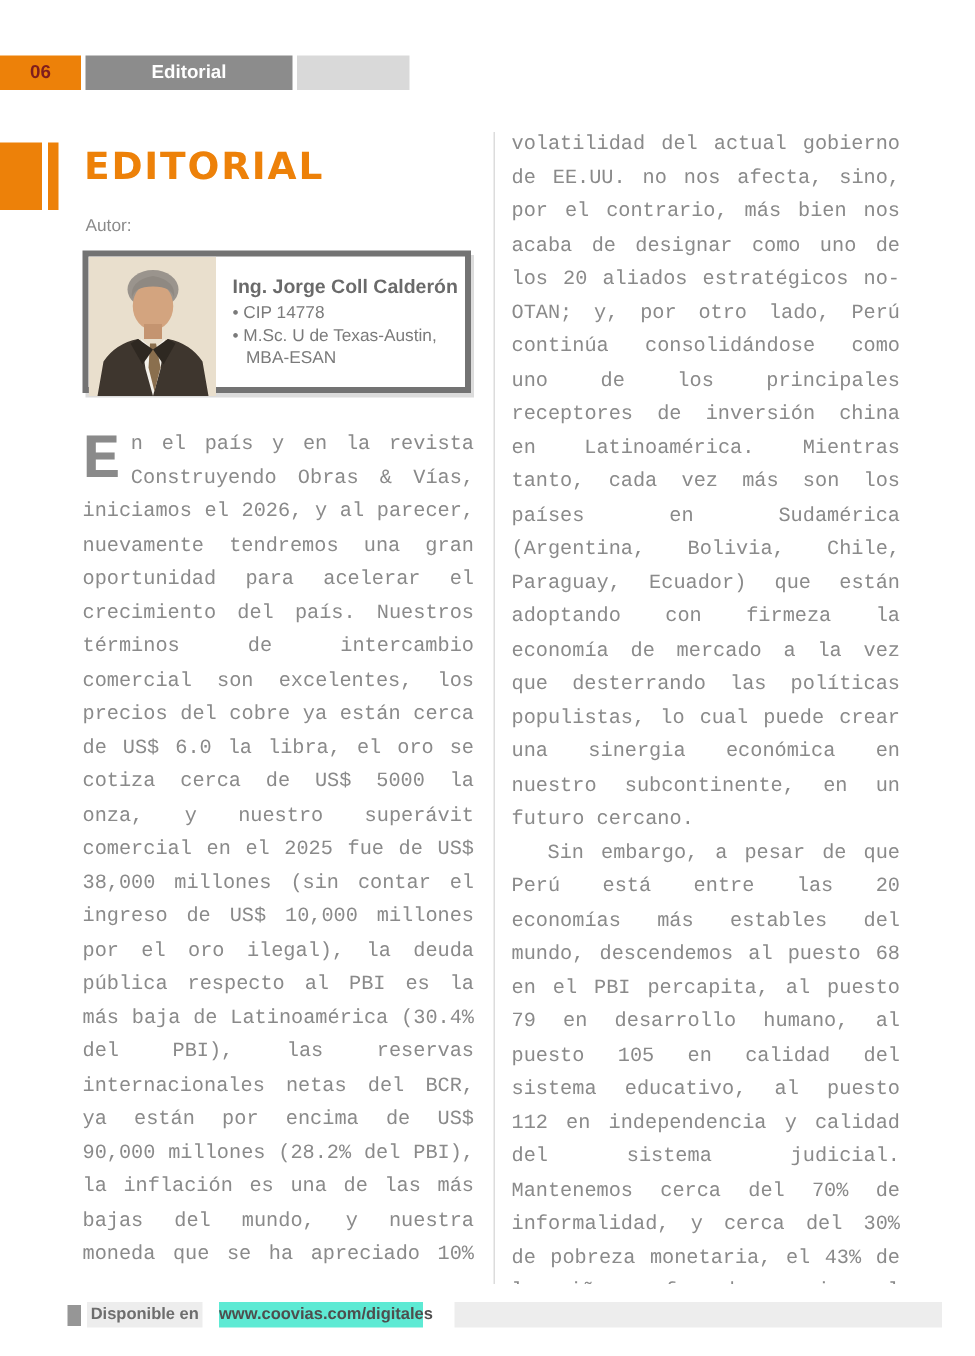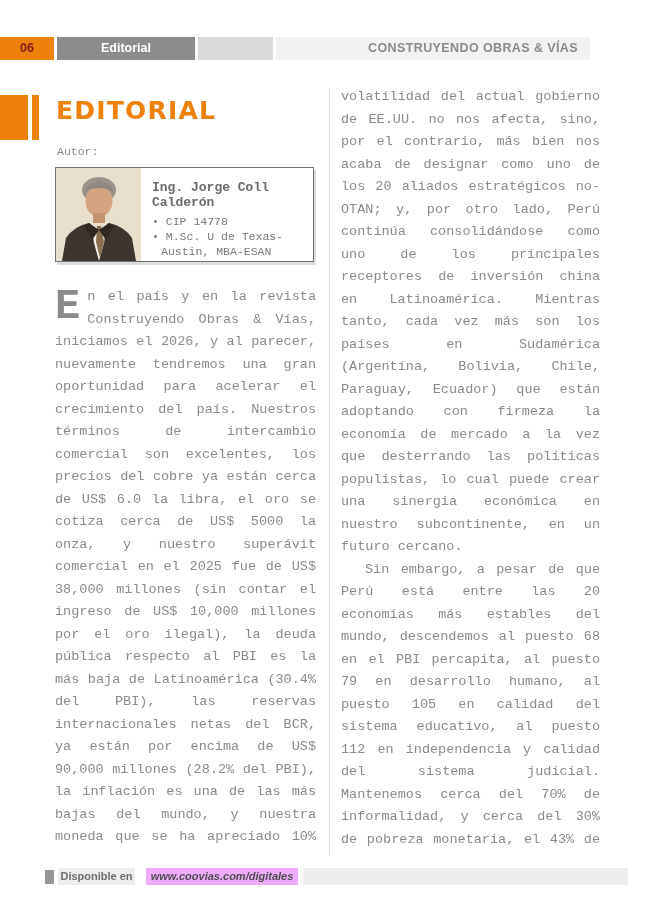--- a/index.html
+++ b/index.html
@@ -1,39 +1,39 @@
 <!DOCTYPE html>
 <html><head>
 <meta charset="utf-8">
 <style>
   html,body{margin:0;padding:0;}
   body{width:650px;height:904px;background:#ffffff;position:relative;
        font-family:"Liberation Sans",sans-serif;-webkit-font-smoothing:antialiased;}
-  .abs{position:absolute;font-family:Liberation Mono, monospace;}
+  .abs{position:absolute;}
 
   
   .topbar{position:absolute;top:37px;left:0;width:650px;height:23px;}
   .topbar .box{position:absolute;top:0;height:23px;line-height:23px;font-size:12.5px;font-weight:bold;}
   .pagenum{left:0;width:54px;background:#ED8109;color:#7f1d1d;text-align:center;}
   .section{left:57px;width:138px;background:#8c8c8c;color:#ffffff;text-align:center;}
   .spacer-box{left:198px;width:75px;background:#d9d9d9;}
   .magbar{left:276px;width:314px;background:#f2f2f2;color:#8a8a8a;text-align:right;
           padding-right:12px;box-sizing:border-box;letter-spacing:0.4px;font-size:12.5px;}
 
   
   .mark-sq{left:0;top:95px;width:28px;height:45px;background:#ED8109;}
   .mark-bar{left:32px;top:95px;width:7px;height:45px;background:#ED8109;}
   h1.pagetitle{position:absolute;left:56px;top:96px;margin:0;color:#ED8109;
        font-family:"DejaVu Sans","Liberation Sans",sans-serif;
        font-size:25px;font-weight:700;letter-spacing:1.2px;}
   .autor-label{left:57px;top:145px;font-size:11.5px;color:#8a8a8a;}
 
   
   .author-card{left:55px;top:167px;width:259px;height:95px;background:#ffffff;
-       border:1px solid #737373;box-shadow:2px 3px 0 #dcdcdc;box-sizing:border-box;}
+       border:4px solid #737373;box-shadow:2px 3px 0 #dcdcdc;box-sizing:border-box;}
   .photo{position:absolute;left:0;top:0;width:85px;height:93px;overflow:hidden;}
   .author-info{position:absolute;left:96px;top:12px;width:155px;}
   .author-name{font-size:13px;font-weight:bold;color:#6a6a6a;margin-bottom:4px;}
   .cred{font-size:11.5px;color:#7a7a7a;line-height:15px;padding-left:9px;text-indent:-9px;}
 
   
   .col{position:absolute;color:#8a8a8a;font-size:13.5px;line-height:22.5px;
        text-align:justify;}
   .col p{margin:0;font-family:Liberation Mono, monospace;}
   .col p.indent{text-indent:24px;}
@@ -41,35 +41,32 @@
   .col-right{left:341px;top:86px;width:259px;height:770px;overflow:hidden;}
   .divider{left:329px;top:88px;width:1px;height:768px;background:#dcdcdc;}
   .dropcap{float:left;font-size:42px;line-height:37px;font-weight:bold;
        padding:3px 7px 0 0;color:#8a8a8a;}
 
   
   .footer-sq{left:45px;top:870px;width:9px;height:14px;background:#969696;}
   .footer-item{position:absolute;top:868px;height:17px;line-height:17px;
        font-size:11px;font-weight:bold;text-align:center;}
   .avail{left:58px;width:77px;background:#ededed;color:#6d6d6d;}
-  .url{left:146px;width:152px;background:#f0abfc;color:#4e4e4e;cursor:pointer;font-style:italic;}
+  .url{left:146px;width:136px;background:#5eead4;color:#4e4e4e;cursor:pointer;}
   .footer-bar{left:303px;top:868px;width:325px;height:17px;background:#ededed;}
 </style>
 </head>
 <body>
 
 <div class="page">
 
   <header class="topbar">
     <div class="box pagenum">06</div>
     <div class="box section">Editorial</div>
     <div class="box spacer-box"></div>
-    <div class="box magbar">
-      <span>CONSTRUYENDO OBRAS &amp; VÍAS</span>
-    </div>
   </header>
 
   <div class="abs mark-sq"></div>
   <div class="abs mark-bar"></div>
   <h1 class="pagetitle">EDITORIAL</h1>
   <div class="abs autor-label">Autor:</div>
 
   <div class="abs author-card">
     <div class="photo">
       <svg width="85" height="93" viewBox="0 0 85 93" xmlns="http://www.w3.org/2000/svg">

